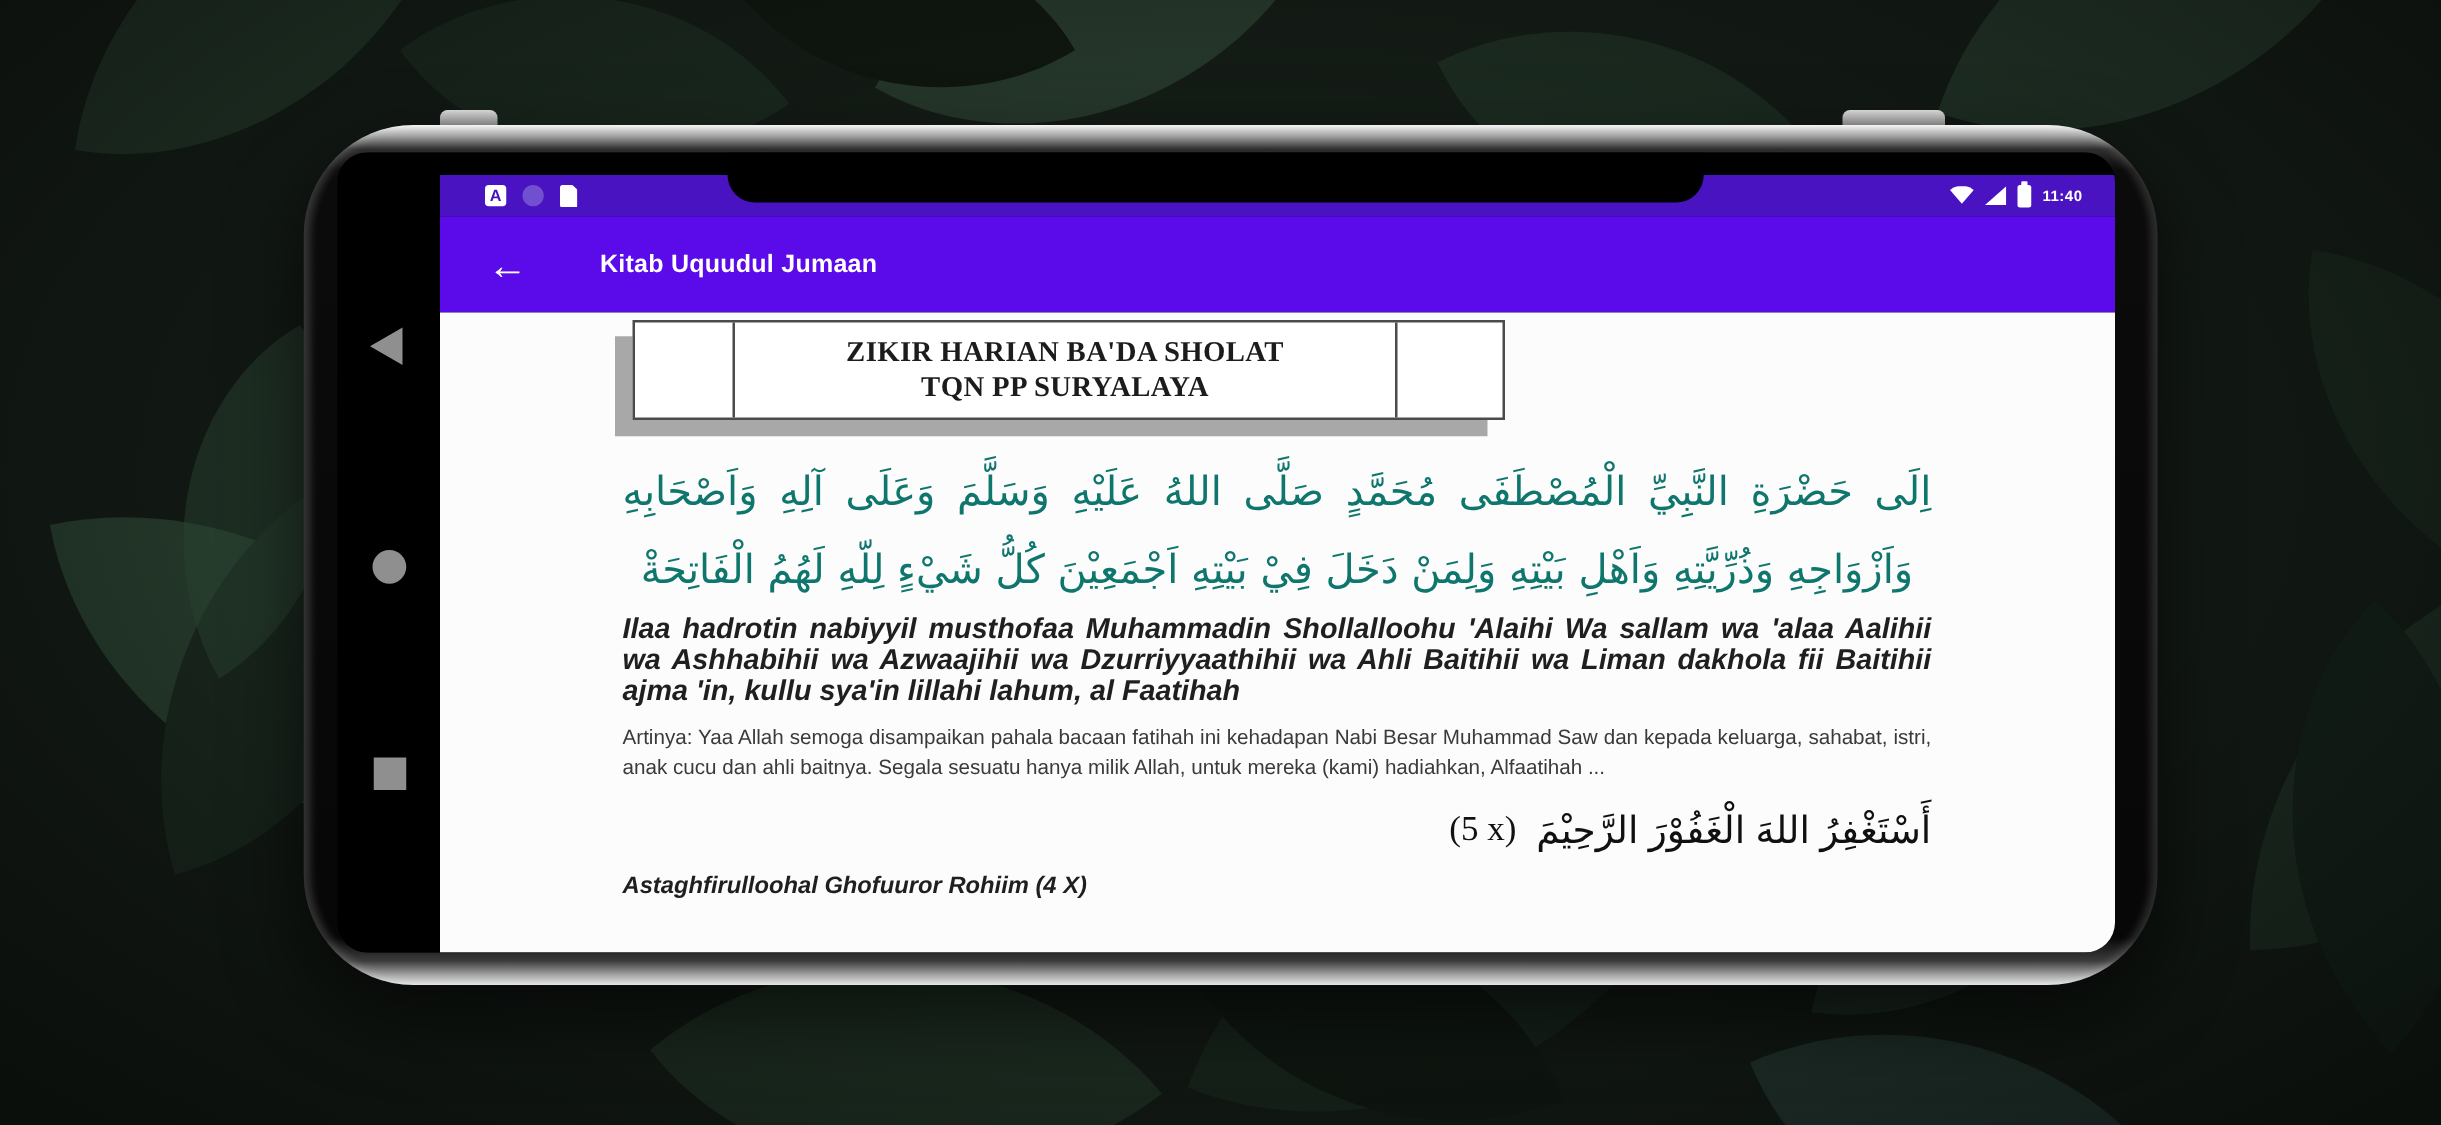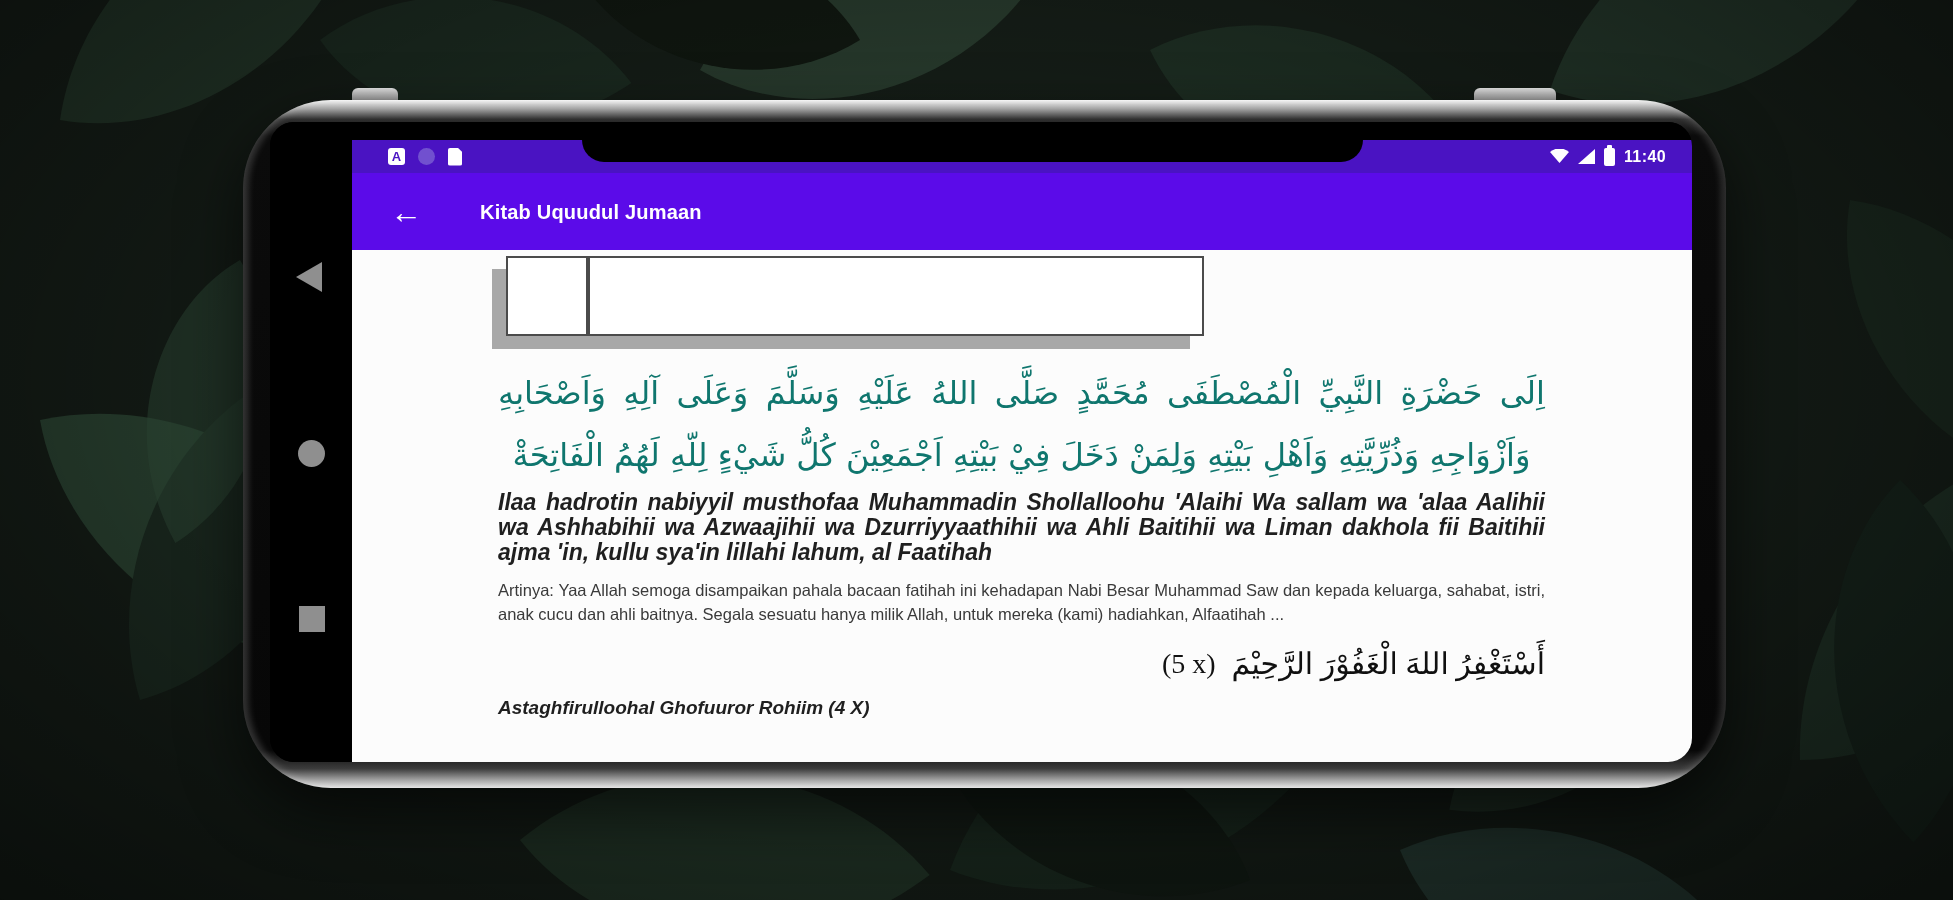--- a/index.html
+++ b/index.html
@@ -38,21 +38,21 @@
 
   
   .statusbar{position:relative;height:33px;background:#4A13C2;display:flex;align-items:center;}
   .sb-left{display:flex;gap:13px;margin-left:36px;align-items:center;}
   .ic-a{width:17px;height:17px;background:#fff;border-radius:3px;color:#4A13C2;
     font-weight:bold;font-size:13px;line-height:17px;text-align:center;}
   .ic-dot{width:17px;height:17px;border-radius:50%;background:#7a60d2;opacity:.8;}
   .ic-file{width:14px;height:18px;background:#fff;border-radius:2px;
     clip-path:polygon(0 0,68% 0,100% 24%,100% 100%,0 100%);}
   .sb-right{margin-left:auto;margin-right:26px;display:flex;gap:9px;align-items:center;}
-  .sb-time{color:#fff;font-weight:bold;font-size:16px;letter-spacing:.4px;}
+  .sb-time{color:#fff;font-weight:bold;font-size:12px;letter-spacing:.4px;}
   .notch{position:absolute;top:-18px;left:230px;width:781px;height:40px;background:#000;
     border-radius:0 0 22px 22px;}
 
   
   .appbar{height:77px;background:#5B0BE9;position:relative;}
   .back{position:absolute;left:38px;top:50%;transform:translateY(-50%);
     color:#fff;font-size:32px;font-weight:bold;line-height:1;}
   .appbar-title{position:absolute;left:128px;top:50%;transform:translateY(-50%);
     color:#fff;font-weight:bold;font-size:20px;letter-spacing:.2px;}
 
@@ -69,21 +69,21 @@
     color:#1c1c1c;letter-spacing:.3px;}
 
   .arabic-main{margin-top:26px;direction:rtl;font-family:"DejaVu Sans", sans-serif;
     font-size:32px;line-height:62px;color:#0f766e;text-align:justify;text-align-last:center;}
   .translit{margin-top:4px;font-style:italic;font-weight:bold;font-size:23px;line-height:25px;
     color:#1f1f1f;text-align:justify;}
   .artinya{margin-top:13px;font-weight:400;font-size:16.5px;line-height:24px;color:#3a3a3a;
     text-align:justify;}
   .istighfar-row{margin-top:20px;display:flex;justify-content:flex-end;align-items:center;gap:16px;}
   .ist-count{font-family:"Liberation Serif", serif;font-size:28px;color:#111;}
-  .ist-ar{direction:rtl;font-family:Liberation Serif, serif;font-size:30px;color:#101010;}
+  .ist-ar{direction:rtl;font-family:Liberation Sans, sans-serif;font-size:30px;color:#101010;}
   .ist-latin{margin-top:16px;font-style:italic;font-weight:bold;font-size:19px;color:#1f1f1f;}
 
   svg .s-ic{fill:#fff;}
   .battery{width:11px;height:18px;background:#fff;border-radius:2px;position:relative;}
   .battery:before{content:"";position:absolute;top:-3px;left:3px;width:5px;height:3px;background:#fff;
     border-radius:1px 1px 0 0;}
 </style>
 </head>
 <body>
 
@@ -148,20 +148,24 @@
 
       <div class="appbar">
         <div class="back">←</div>
         <div class="appbar-title">Kitab Uquudul Jumaan</div>
       </div>
 
       <div class="page">
 
         <div class="header-table">
           <div class="ht-cell-l"></div>
+          <div class="ht-cell-m">
+            <div>ZIKIR HARIAN BA'DA SHOLAT</div>
+            <div>TQN PP SURYALAYA</div>
+          </div>
           <div class="ht-cell-r"></div>
         </div>
 
         <div class="arabic-main">اِلَى حَضْرَةِ النَّبِيِّ الْمُصْطَفَى مُحَمَّدٍ صَلَّى اللهُ عَلَيْهِ وَسَلَّمَ وَعَلَى آلِهِ وَاَصْحَابِهِ وَاَزْوَاجِهِ وَذُرِّيَّتِهِ وَاَهْلِ بَيْتِهِ وَلِمَنْ دَخَلَ فِيْ بَيْتِهِ اَجْمَعِيْنَ كُلُّ شَيْءٍ لِلّهِ لَهُمُ الْفَاتِحَةْ</div>
 
         <div class="translit">Ilaa hadrotin nabiyyil musthofaa Muhammadin Shollalloohu 'Alaihi Wa sallam wa 'alaa Aalihii wa Ashhabihii wa Azwaajihii wa Dzurriyyaathihii wa Ahli Baitihii wa Liman dakhola fii Baitihii ajma 'in, kullu sya'in lillahi lahum, al Faatihah</div>
 
         <div class="artinya">Artinya: Yaa Allah semoga disampaikan pahala bacaan fatihah ini kehadapan Nabi Besar Muhammad Saw dan kepada keluarga, sahabat, istri, anak cucu dan ahli baitnya. Segala sesuatu hanya milik Allah, untuk mereka (kami) hadiahkan, Alfaatihah ...</div>
 
         <div class="istighfar-row">

